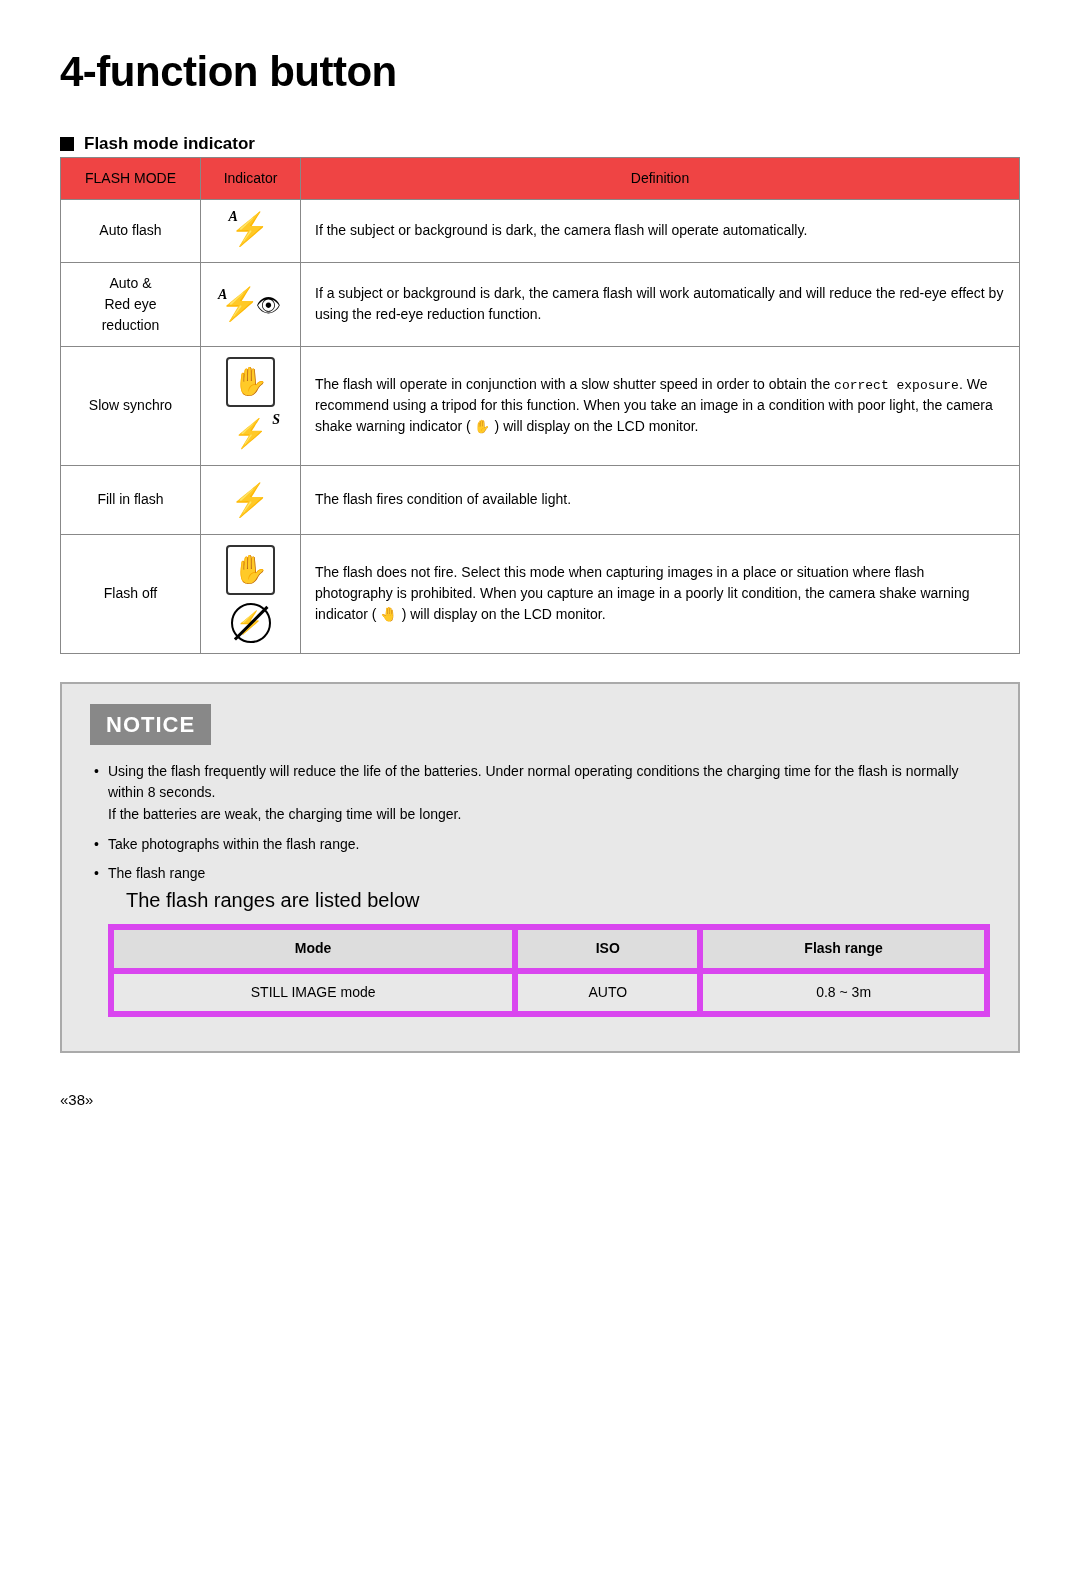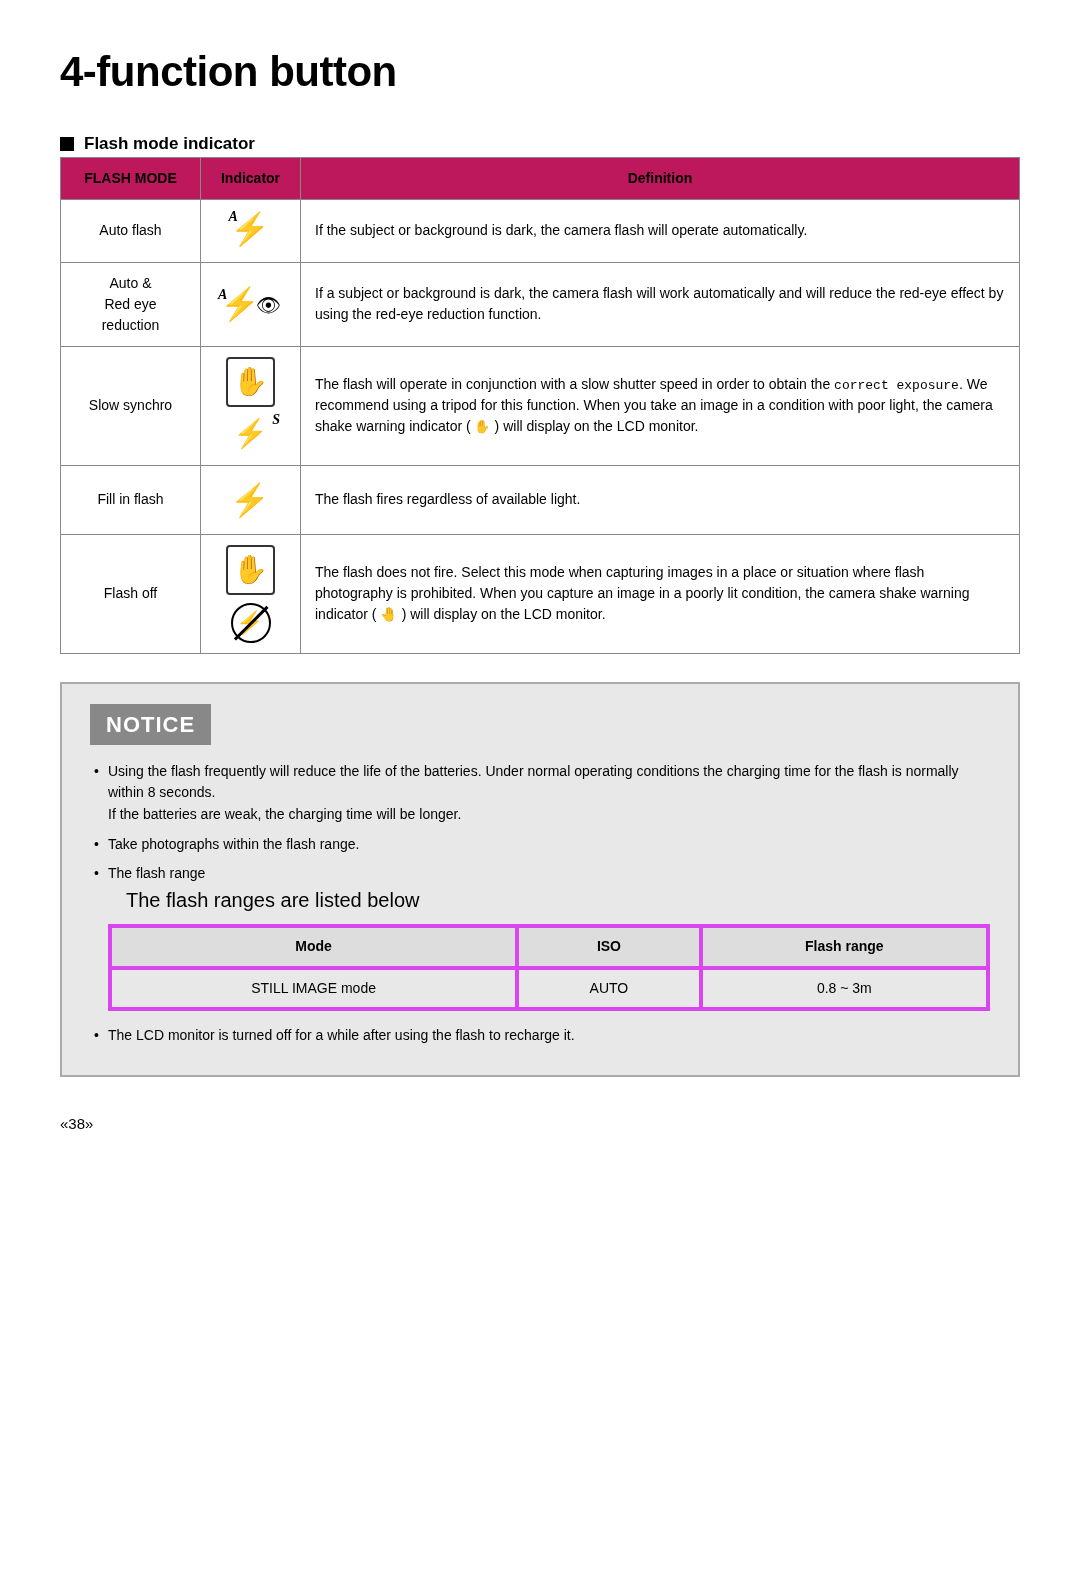--- a/index.html
+++ b/index.html
@@ -40,22 +40,22 @@
       border-collapse: collapse;
       margin-bottom: 28px;
     }
     .flash-table th, .flash-table td {
       border: 1px solid #888;
       padding: 10px 14px;
       vertical-align: middle;
       text-align: left;
     }
     .flash-table th {
-      background: #be185d;
-      font-weight: bold;
+      background: #ef4444;
+      font-weight: normal;
       font-size: 14px;
       text-align: center;
     }
     .flash-table .col-mode {
       width: 140px;
       text-align: center;
       font-size: 14px;
     }
     .flash-table .col-indicator {
       width: 100px;
@@ -120,21 +120,21 @@
       padding-left: 18px;
     }
     
     .range-table {
       width: 100%;
       border-collapse: collapse;
       margin-top: 8px;
       margin-bottom: 14px;
     }
     .range-table th, .range-table td {
-      border: 4px solid #d946ef;
+      border: 6px solid #d946ef;
       padding: 8px 14px;
       text-align: center;
       font-size: 14px;
     }
     .range-table th {
       background: #ddd;
       font-weight: bold;
     }
     .page-number {
       text-align: left;
@@ -209,21 +209,21 @@
       </td>
     </tr>
 
     <tr>
       <td class="col-mode">Fill in flash</td>
       <td class="col-indicator">
         <div class="icon-cell">
           <span style="font-size:32px; font-family:serif;">⚡</span>
         </div>
       </td>
-      <td class="col-definition">The flash fires regardless of available light.</td>
+      <td class="col-definition">The flash fires condition of available light.</td>
     </tr>
 
     <tr>
       <td class="col-mode">Flash off</td>
       <td class="col-indicator">
         <div class="icon-cell" style="gap:8px;">
           <span style="font-size:28px; border: 2px solid #333; border-radius: 4px; padding: 2px 5px; display:inline-block;">✋</span>
           <span style="display:inline-flex; align-items:center; justify-content:center; width:40px; height:40px; border: 2.5px solid #000; border-radius:50%; position:relative;">
             <span style="font-size:22px;">⚡</span>
             <span style="position:absolute; top:50%; left:50%; width:46px; height:2.5px; background:#000; transform:translate(-50%,-50%) rotate(-45deg); display:block;"></span>
@@ -256,17 +256,16 @@
         </thead>
         <tbody>
           <tr>
             <td>STILL IMAGE mode</td>
             <td>AUTO</td>
             <td>0.8 ~ 3m</td>
           </tr>
         </tbody>
       </table>
     </li>
-    <li>The LCD monitor is turned off for a while after using the flash to recharge it.</li>
   </ul>
 </div>
 
 <div class="page-number">«38»</div>
 
 </body></html>

